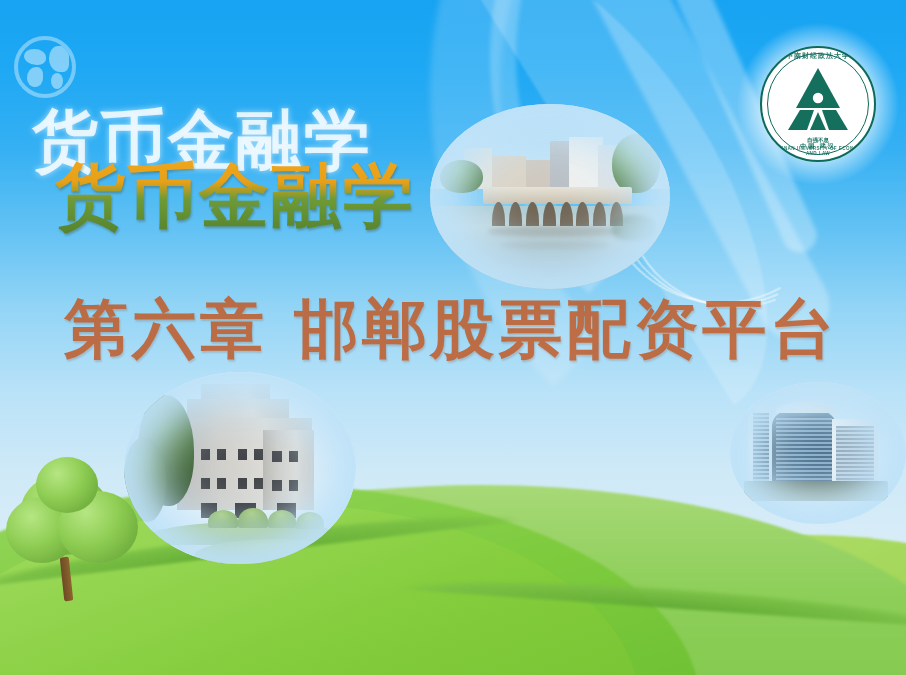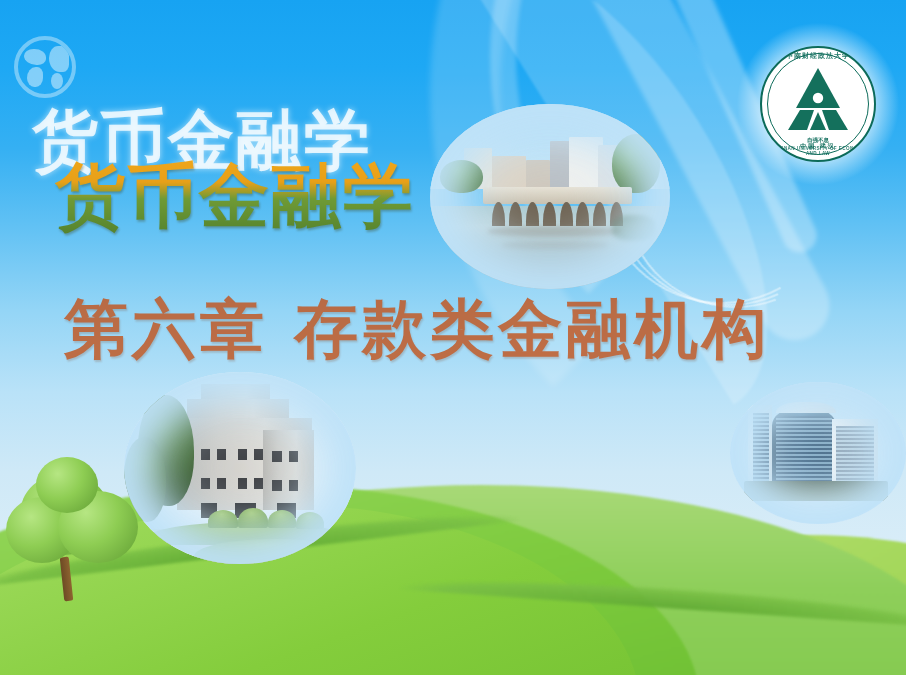--- a/index.html
+++ b/index.html
@@ -368,21 +368,21 @@
   <div class="globe">
     <div class="land l1"></div>
     <div class="land l2"></div>
     <div class="land l3"></div>
     <div class="land l4"></div>
   </div>
 
   <div class="bigtitle back">货币金融学</div>
   <div class="bigtitle front">货币金融学</div>
 
-  <div class="chapter">第六章 存款类金融机构</div>
+  <div class="chapter">第六章 邯郸股票配资平台</div>
 
   <div class="photo" id="photo-bridge">
     <div class="inner">
       <div class="bp-sky"></div>
       <div class="bp-water"></div>
 
       <div class="bp-bldg" style="left:14%; top:24%; width:12%; height:22%; background:#e8e4d8;"></div>
       <div class="bp-bldg" style="left:26%; top:28%; width:14%; height:18%; background:#ddd2c2;"></div>
       <div class="bp-bldg" style="left:40%; top:30%; width:10%; height:16%; background:#cfc7bb;"></div>
       <div class="bp-bldg" style="left:50%; top:20%; width:9%;  height:26%; background:#b9bec3;"></div>

